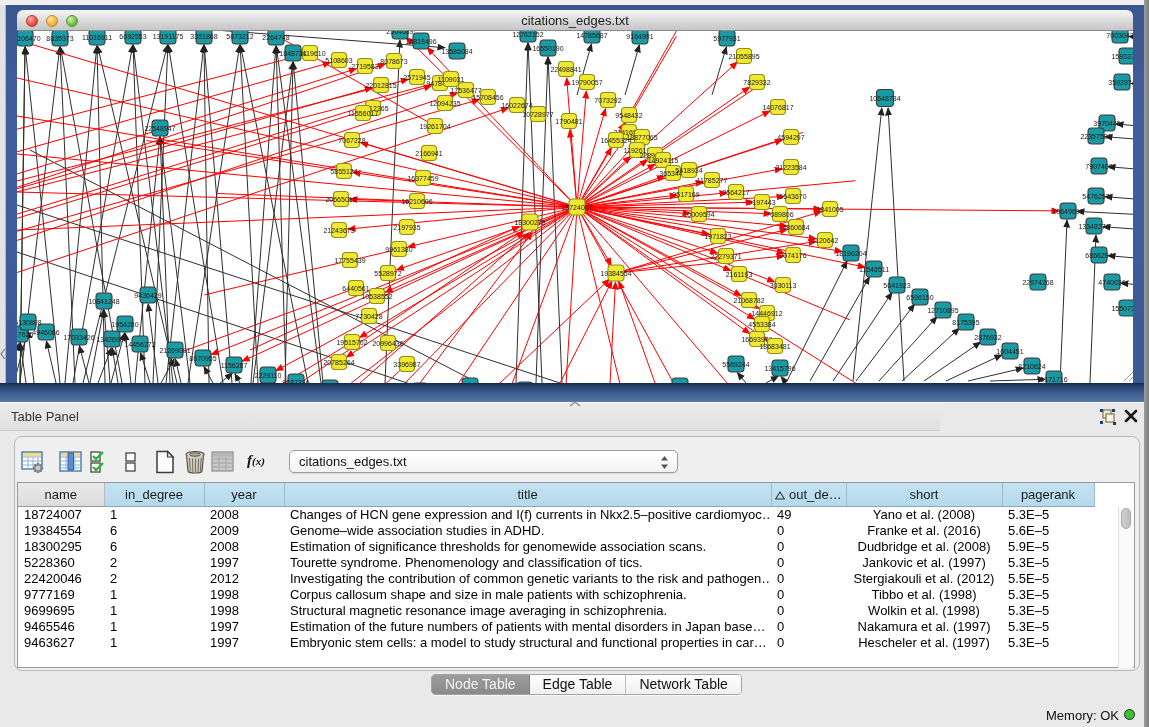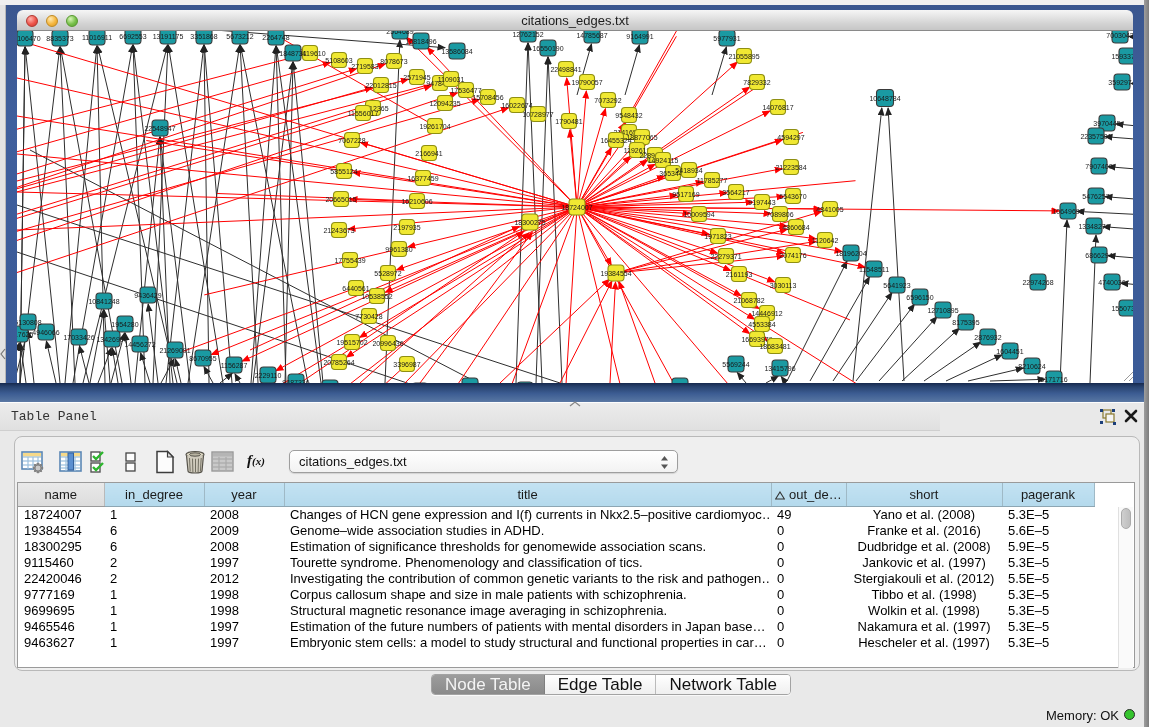--- a/index.html
+++ b/index.html
@@ -6,36 +6,36 @@
 html,body { width:1149px; height:727px; overflow:hidden; }
 body { font-family:"Liberation Sans", sans-serif; background:#e9e9e9; position:relative; }
 #desktop { position:absolute; left:0; top:0; width:1144px; height:402px; background:linear-gradient(#3a568e,#3f5f9d 30%,#3a5a96); }
 #leftstrip { position:absolute; left:0; top:0; width:6px; height:383px; background:#e3e3e3; border-right:1px solid #b8b8b8; z-index:5; }
 #titlebar { position:absolute; left:17px; top:10px; width:1116px; height:21px; background:linear-gradient(#f6f6f6,#d2d2d2 70%,#c6c6c6); border-radius:6px 6px 0 0; border-bottom:1px solid #8a8a8a; z-index:4; }
 #titlebar .title { text-align:center; font-size:13px; color:#1d1d1d; line-height:21px; }
 .tl { position:absolute; top:4.5px; width:12px; height:12px; border-radius:50%; }
 #canvas { position:absolute; left:17px; top:31px; width:1116px; height:352px; background:#fff; z-index:3; overflow:hidden; }
 #bottomband { position:absolute; left:0; top:383px; width:1144px; height:19px; background:linear-gradient(#16294e,#28436f 20%,#3c5c92 55%,#52719f 90%,#5d79a4); }
 #tablepanel { position:absolute; left:0; top:402px; width:1149px; height:325px; background:#e9e9e9; border-top:1px solid #fdfdfd; }
-#tpheader { position:absolute; left:0; top:403px; width:940px; height:28px; background:linear-gradient(#ececec,#e0e0e0); border-bottom:1px solid #cfcfcf;font-family:Liberation Mono, monospace; }
+#tpheader { position:absolute; left:0; top:403px; width:940px; height:28px; background:linear-gradient(#ececec,#e0e0e0); border-bottom:1px solid #cfcfcf; }
 #tpheader .t { position:absolute; left:11px; top:6px; font-size:13px; color:#333; }
 #tbpanelbox { position:absolute; left:14px; top:436px; width:1126px; height:235px; background:#efefef; border:1px solid #b9b9b9; border-radius:8px; }
 #toolbar { position:absolute; left:0; top:449px; height:26px; width:280px; }
 #toolbar svg, #toolbar .fx { position:absolute; top:0; }
 #combo { position:absolute; left:289px; top:450px; width:389px; height:23px; background:linear-gradient(#ffffff,#f2f2f2); border:1px solid #9e9e9e; border-radius:5px; font-size:13px; color:#111; line-height:21px; padding-left:9px; box-shadow:0 1px 1px rgba(0,0,0,.12); }
 #tablewrap { position:absolute; left:17px; top:482px; width:1118px; height:186px; background:#fff; border:1px solid #9a9a9a; }
 table.grid { border-collapse:collapse; table-layout:fixed; width:1100px; font-size:13px; }
 table.grid th { height:23px; font-weight:normal; font-size:13px; color:#1b1b1b; background:linear-gradient(#c3e2f2,#b4d9ec); border-right:1px solid #9fb9c6; border-bottom:1px solid #8da6b3; text-align:center; overflow:hidden; white-space:nowrap; }
 table.grid th.plain { background:linear-gradient(#e9e9e9,#dcdcdc); border-right:1px solid #b9b9b9; border-bottom:1px solid #9a9a9a; }
 table.grid td { height:16px; padding:0 0 0 6px; color:#000; white-space:nowrap; overflow:hidden; }
 table.grid td.c { text-align:center; padding:0; }
 #vscroll { position:absolute; right:1px; top:24px; width:15px; height:161px; background:#fafafa; border-left:1px solid #e0e0e0; }
 #vthumb { position:absolute; left:2px; top:1px; width:10px; height:21px; background:linear-gradient(90deg,#cfcfcf,#bdbdbd); border:1px solid #aaa; border-radius:5px; }
 #tabs { position:absolute; left:431px; top:674px; height:21px; display:flex; border:1px solid #a3a3a3; border-radius:4px; overflow:hidden; background:#fff; box-shadow:0 1px 0 rgba(255,255,255,.7); }
-#tabs div { font-size:17px; line-height:19px; padding:0 13px; color:#111; background:linear-gradient(#fff,#efefef); border-right:1px solid #bbb; }
+#tabs div { font-size:14px; line-height:19px; padding:0 13px; color:#111; background:linear-gradient(#fff,#efefef); border-right:1px solid #bbb; }
 #tabs div.sel { background:linear-gradient(#9d9d9d,#8a8a8a); color:#f4f4f4; border-right:1px solid #7f7f7f; }
 #tabs div:last-child { border-right:none; }
 #memory { position:absolute; right:30px; top:708px; font-size:13px; color:#111; }
 #memdot { position:absolute; right:14px; top:709px; width:11px; height:11px; border-radius:50%; background:#35c42e; border:1px solid #2b2b2b; }
 #rightstrip { position:absolute; left:1144px; top:0; width:5px; height:727px; background:linear-gradient(90deg,#9e9e9e,#7d7d7d); z-index:8; }
 </style>
 </head>
 <body>
 <div id="desktop"></div>
 <div style="position:absolute;left:0;top:0;width:1149px;height:5px;background:#f0f0f0;z-index:7"></div>
@@ -691,21 +691,21 @@
           <td>18300295</td>
           <td>6</td>
           <td>2008</td>
           <td>Estimation of significance thresholds for genomewide association scans.</td>
           <td>0</td>
           <td class="c">Dudbridge et al. (2008)</td>
           <td>5.9E–5</td>
           <td></td>
         </tr>
   <tr>
-          <td>9115460</td>
+          <td>5228360</td>
           <td>2</td>
           <td>1997</td>
           <td>Tourette syndrome. Phenomenology and classification of tics.</td>
           <td>0</td>
           <td class="c">Jankovic et al. (1997)</td>
           <td>5.3E–5</td>
           <td></td>
         </tr>
   <tr>
           <td>22420046</td>

